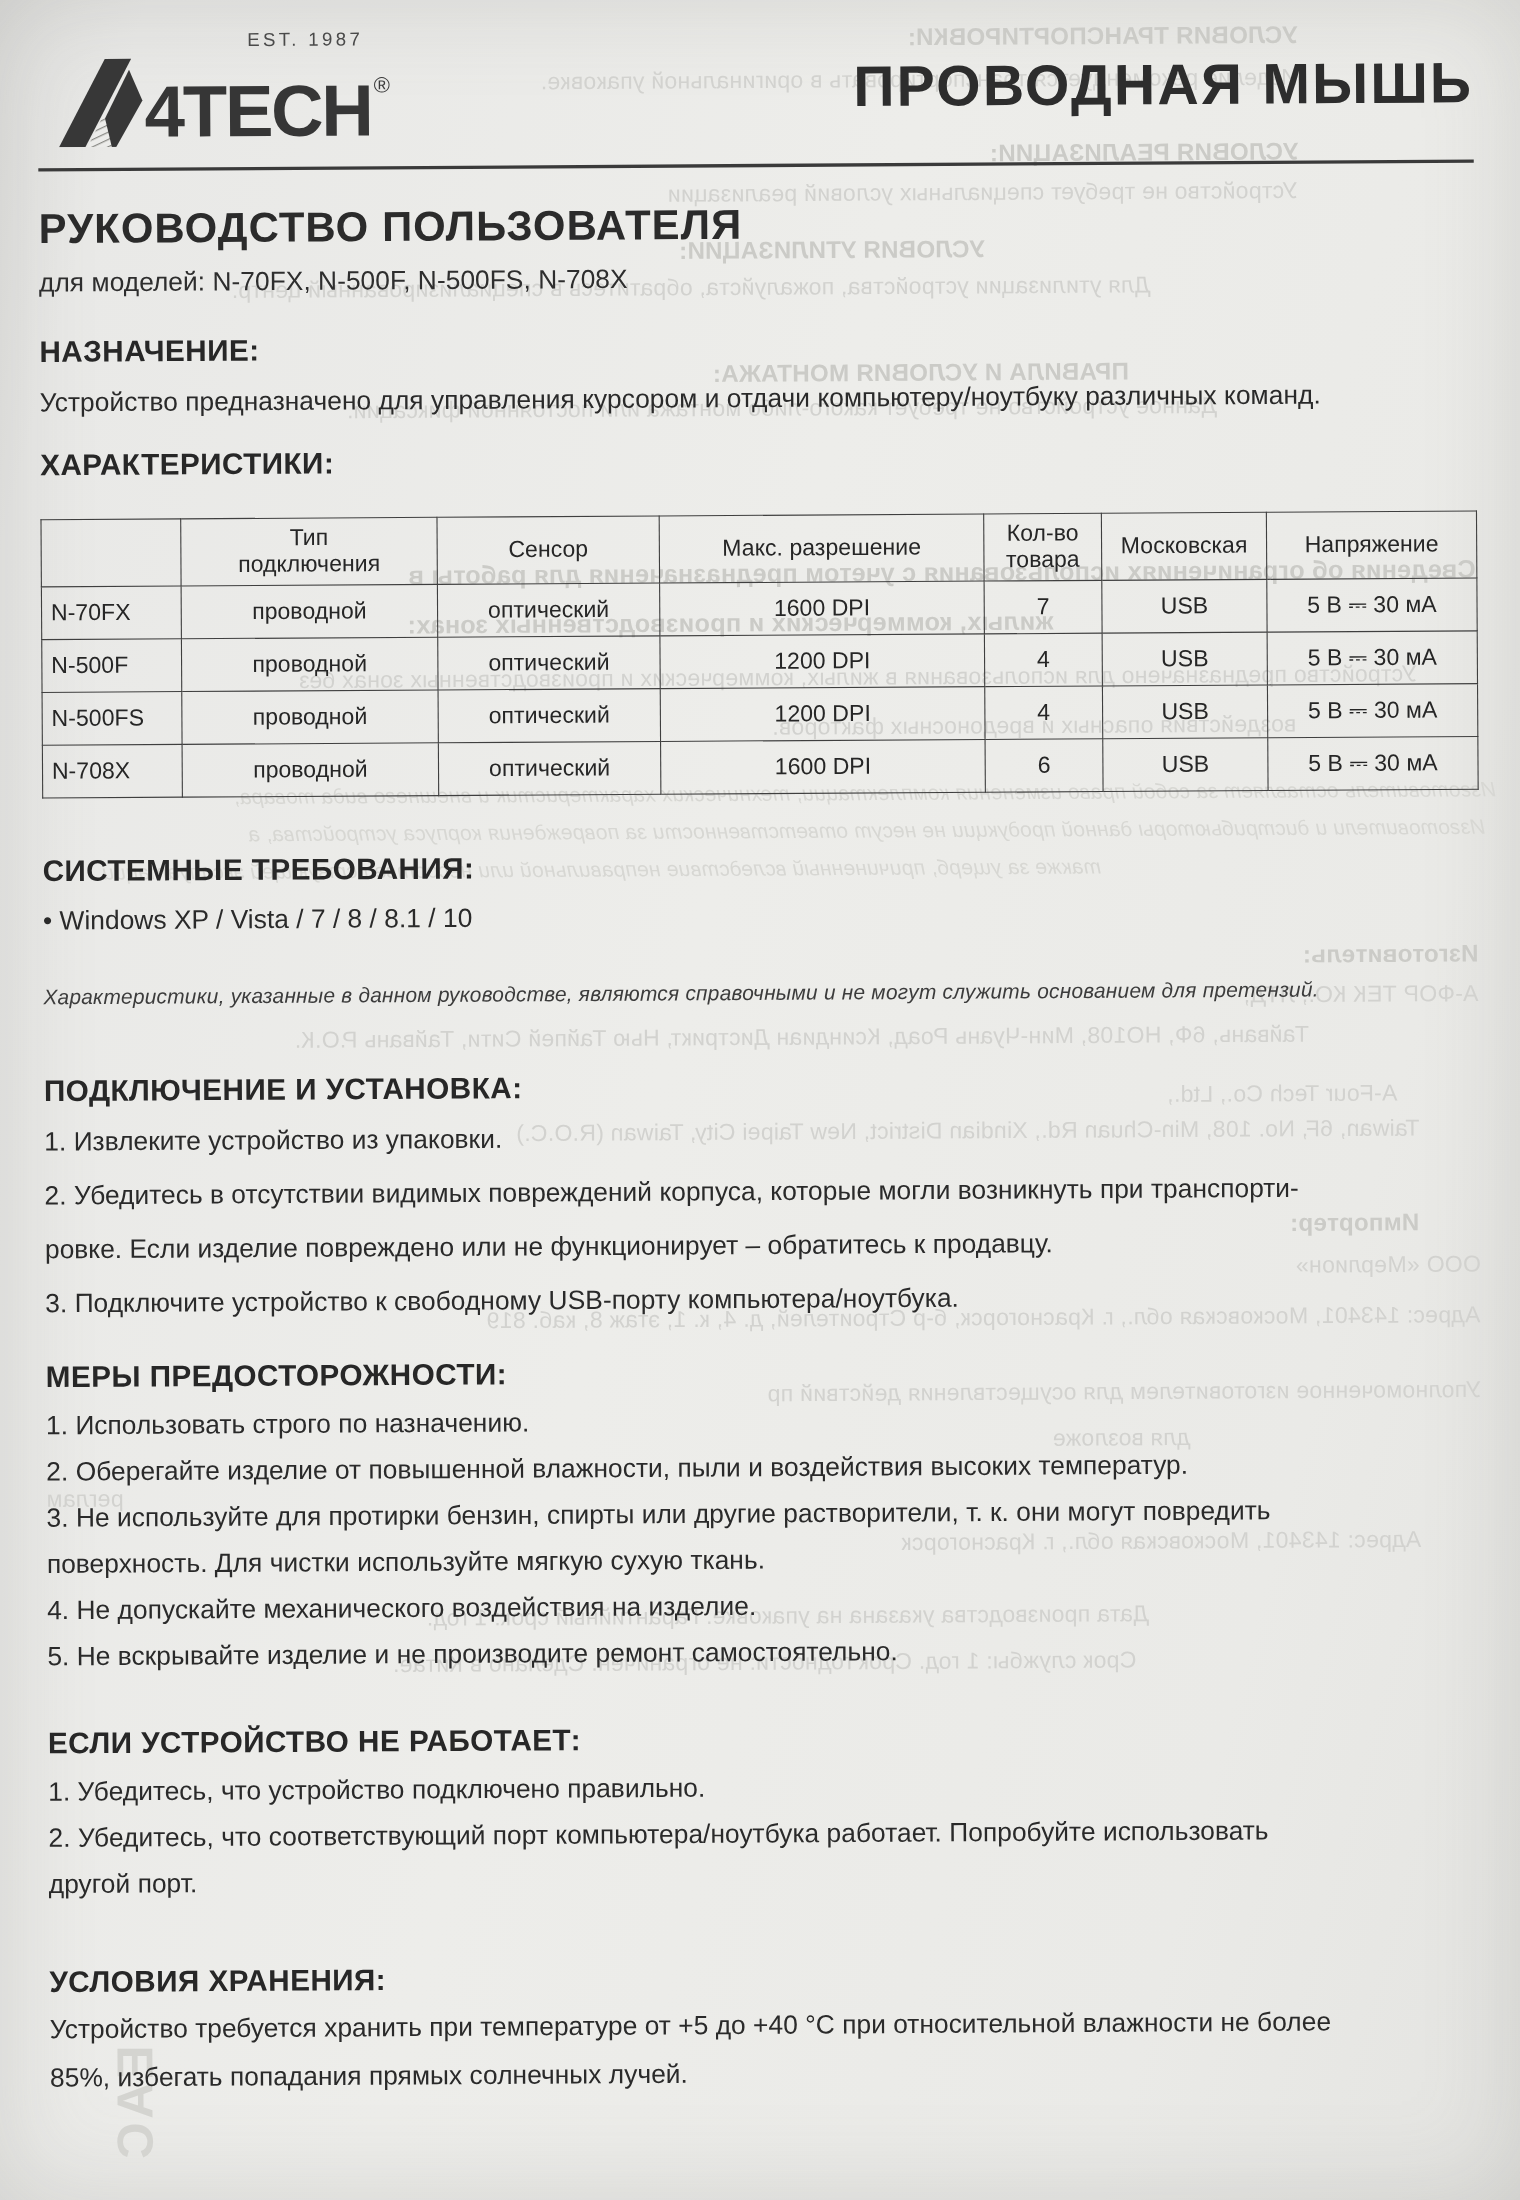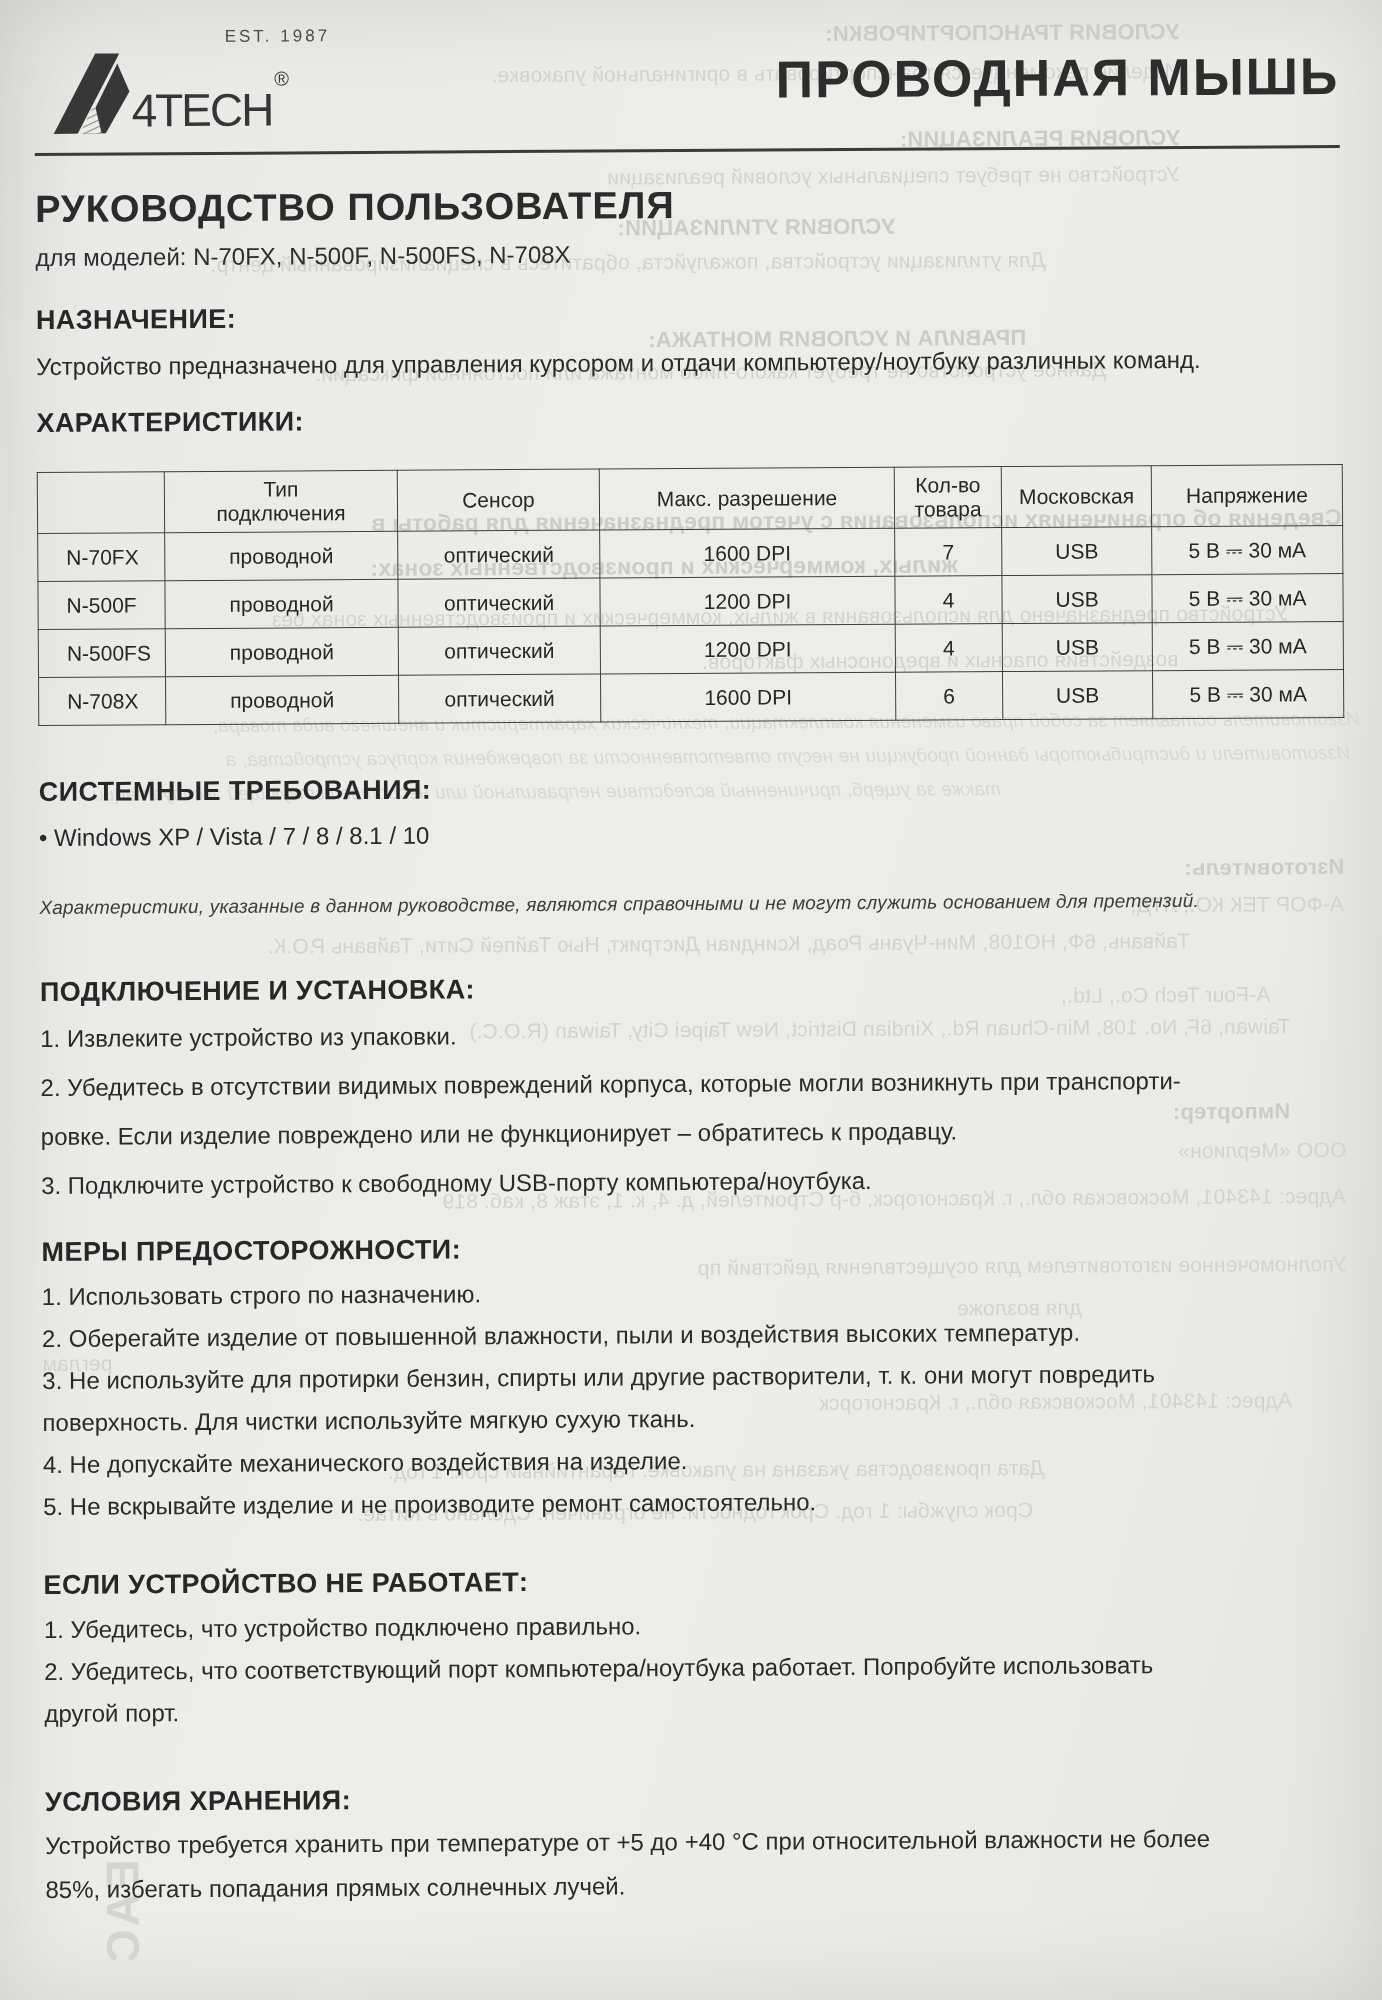--- a/index.html
+++ b/index.html
@@ -20,21 +20,21 @@
   .ghost.i{color:#d7d7d3;font-style:italic;}
   .eac{
     position:absolute;left:64px;top:1882px;font-weight:700;font-size:46px;
     letter-spacing:3px;color:#d4d4d0;transform:scaleX(-1) rotate(90deg);
   }
   
   .logo{position:absolute;left:55px;top:24px;width:315px;}
   .est{font-size:17px;letter-spacing:3px;color:#4a4a4a;text-align:right;padding-right:34px;font-weight:500;}
   .logo-row{display:flex;align-items:flex-end;margin-top:2px;}
   .a-mark{display:block;}
-  .logo-text{font-size:46px;font-weight:400;letter-spacing:-2px;color:#363636;line-height:.95;margin-left:-4px;}
+  .logo-text{font-size:66px;font-weight:700;letter-spacing:-2px;color:#363636;line-height:.95;margin-left:-4px;}
   .reg{font-size:20px;color:#3a3a3a;margin:0 0 42px 2px;font-weight:400;}
   .product-title{
     position:absolute;right:37px;top:50px;font-size:52px;font-weight:700;
     letter-spacing:2px;color:#2d2d2d;white-space:nowrap;
   }
   .rule{position:absolute;left:40px;top:149px;width:1305px;height:3px;background:#3a3a3a;}
   
   .abs{position:absolute;left:40px;width:1310px;white-space:nowrap;}
   .doc-title{top:184px;font-size:38px;font-weight:700;letter-spacing:1px;color:#2b2b2b;}
   .models{top:240px;font-size:24px;color:#2e2e2e;}
@@ -54,21 +54,21 @@
   .spec-table{
     position:absolute;left:40px;top:468px;width:1305px;border-collapse:collapse;
     font-size:21px;color:#262626;table-layout:fixed;
   }
   .spec-table th,.spec-table td{
     border:1.6px solid #3f3f3f;text-align:center;vertical-align:middle;
     padding:0 4px;font-weight:400;white-space:pre-line;
   }
   .spec-table thead th{height:60px;line-height:1.15;}
   .spec-table tbody td{height:47px;}
-  .spec-table td:first-child{text-align:left;padding-left:28px;}
+  .spec-table td:first-child{text-align:left;padding-left:8px;}
   .c0{width:127px;}.c1{width:233px;}.c2{width:202px;}.c3{width:295px;}
   .c4{width:107px;}.c5{width:150px;}.c6{width:191px;}
 </style>
 </head>
 <body>
 
 <div class="page">
   <div class="sheet">
 
     <div id="ghost-layer">

